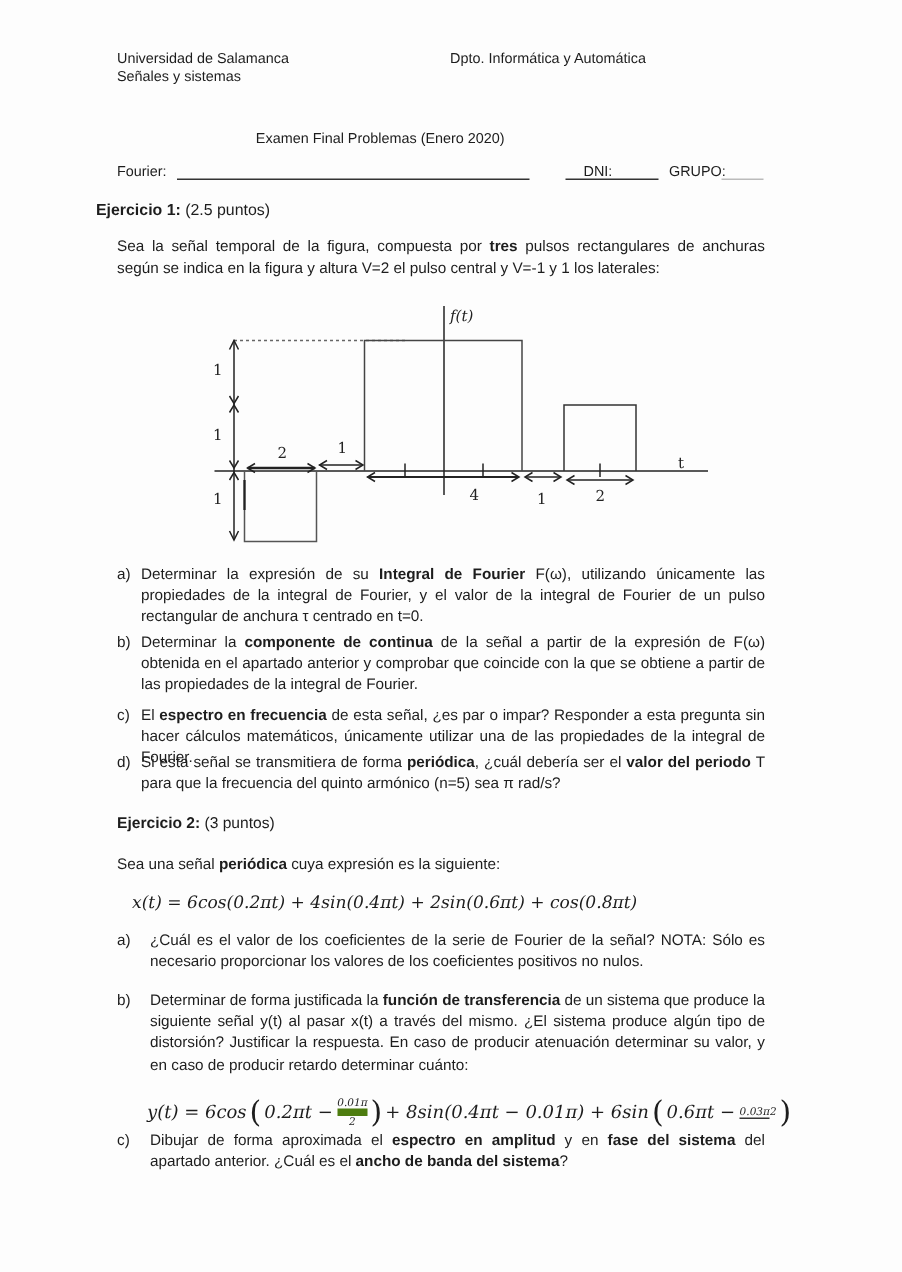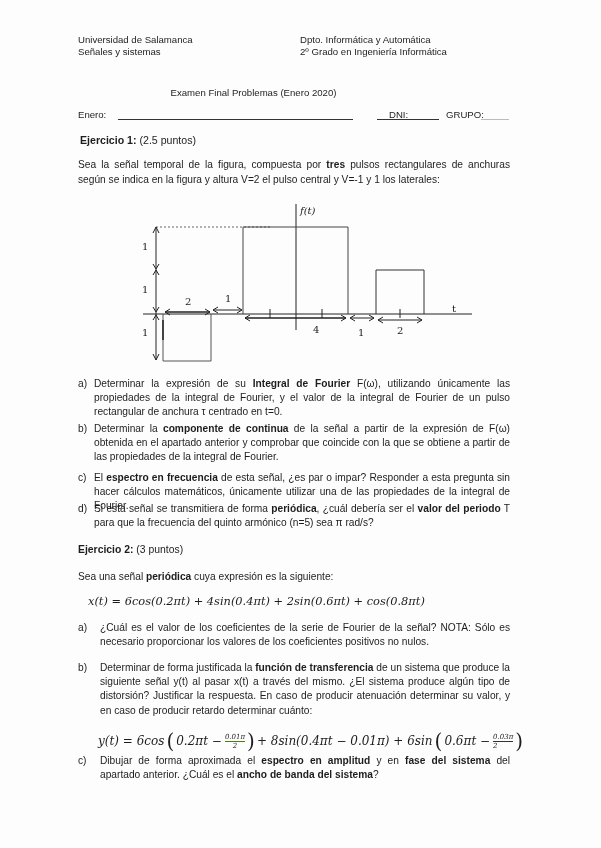--- a/index.html
+++ b/index.html
@@ -20,33 +20,32 @@
 </style>
 </head>
 <body>
 
 <div class="abs hdr" style="left:78px; top:34px;">
   <div>Universidad de Salamanca</div>
   <div>Señales y sistemas</div>
 </div>
 <div class="abs hdr right" style="left:300px; width:210px; top:34px;">
   <div>Dpto. Informática y Automática</div>
-  <div>2º Grado en Ingeniería Informática</div>
 </div>
 
 <div class="abs t" style="left:0; width:507px; top:86px; text-align:center; font-size:9.6px;">Examen Final Problemas (Enero 2020)</div>
 
-<div class="abs t" style="left:78px; top:108px; font-size:9.6px;">Enero:</div>
+<div class="abs t" style="left:78px; top:108px; font-size:9.6px;">Fourier:</div>
 <div class="line" style="left:118px; top:119px; width:235px;"></div>
 <div class="abs t" style="left:356px; top:108px; font-size:9.6px;margin-left:33px;">DNI:</div>
 <div class="line" style="left:377px; top:119px; width:62px;"></div>
 <div class="abs t" style="left:446px; top:108px; font-size:9.6px;">GRUPO:</div>
 <div class="line" style="left:481px; top:119px; width:28px; border-bottom-color:#bbb;"></div>
 
-<div class="abs t" style="left:80px; top:133px; font-size:10.6px;">
+<div class="abs t" style="left:64px; top:133px; font-size:10.6px;">
   <span class="b">Ejercicio 1:</span>
   <span>(2.5 puntos)</span>
 </div>
 
 <div class="abs t j" style="left:78px; top:158px; width:432px; line-height:14.5px;">
   <span>Sea la señal temporal de la figura, compuesta por </span><span class="b">tres</span><span> pulsos rectangulares de anchuras según se indica en la figura y altura V=2 el pulso central y V=-1 y 1 los laterales:</span>
 </div>
 
 <svg class="abs" style="left:120px; top:195px;" width="360" height="175" viewBox="120 195 360 175">
   <g stroke="#222" fill="none" stroke-width="1">
@@ -143,28 +142,28 @@
 <div class="item" style="top:661px;">
   <span class="lbl">b)</span>
   <div class="body" style="margin-left:22px;"><span>Determinar de forma justificada la </span><span class="b">función de transferencia</span><span> de un sistema que produce la siguiente señal y(t) al pasar x(t) a través del mismo. ¿El sistema produce algún tipo de distorsión? Justificar la respuesta. En caso de producir atenuación determinar su valor, y en caso de producir retardo determinar cuánto:</span></div>
 </div>
 
 <div class="abs math" style="left:98px; top:729px; font-size:12px; display:flex; align-items:center; white-space:nowrap;">
   <span>y(t) = 6cos</span>
   <span style="font-size:20px; font-style:normal; margin:0 2px;">(</span>
   <span>0.2πt −</span>
   <span style="display:inline-flex; flex-direction:column; align-items:center; font-size:7px; margin-left:3px; line-height:8px;">
-    <span style="border-bottom:1px solid #4d7c0f;text-align:right;">0.01π</span>
+    <span style="border-bottom:5px solid #4d7c0f;text-align:right;">0.01π</span>
     <span>2</span>
   </span>
   <span style="font-size:20px; font-style:normal; margin:0 2px;">)</span>
   <span>+ 8sin(0.4πt − 0.01π) + 6sin</span>
   <span style="font-size:20px; font-style:normal; margin:0 2px;">(</span>
   <span>0.6πt −</span>
-  <span style="display:inline-flex; flex-direction:column; align-items:flex-start; font-size:7px; margin-left:3px; line-height:8px;">
+  <span style="display:inline-flex; flex-direction:row; align-items:flex-start; font-size:7px; margin-left:3px; line-height:8px;">
     <span style="border-bottom:1px solid #333;">0.03π</span>
     <span>2</span>
   </span>
   <span style="font-size:20px; font-style:normal; margin:0 2px;">)</span>
 </div>
 
 <div class="item" style="top:754px;">
   <span class="lbl">c)</span>
   <div class="body" style="margin-left:22px;"><span>Dibujar de forma aproximada el </span><span class="b">espectro en amplitud</span><span> y en </span><span class="b">fase del sistema</span><span> del apartado anterior. ¿Cuál es el </span><span class="b">ancho de banda del sistema</span><span>?</span></div>
 </div>

